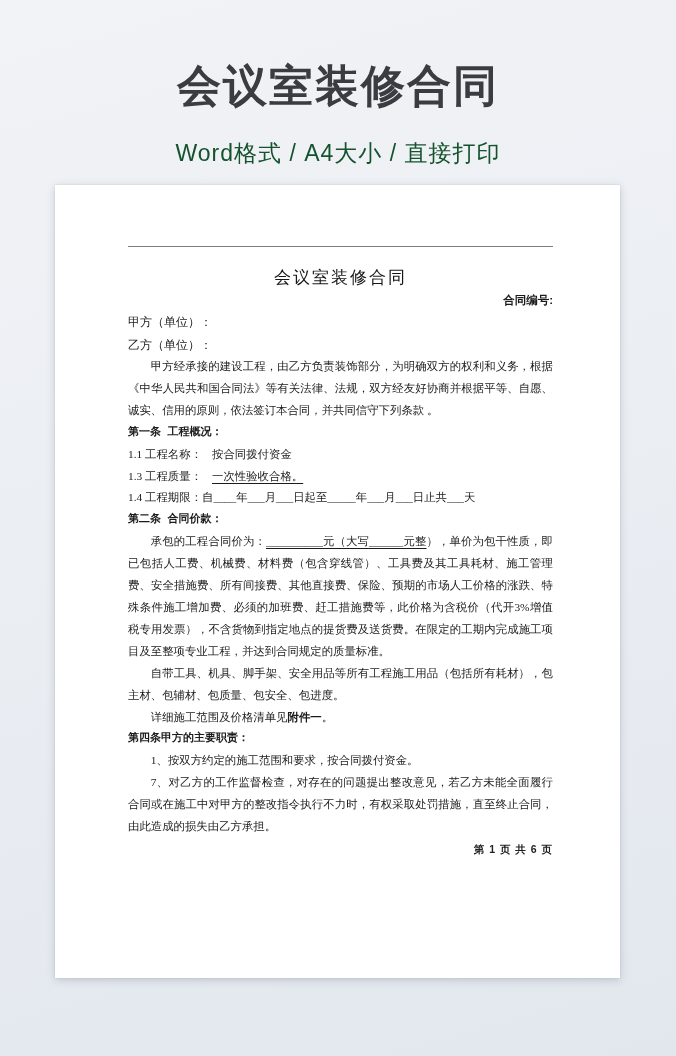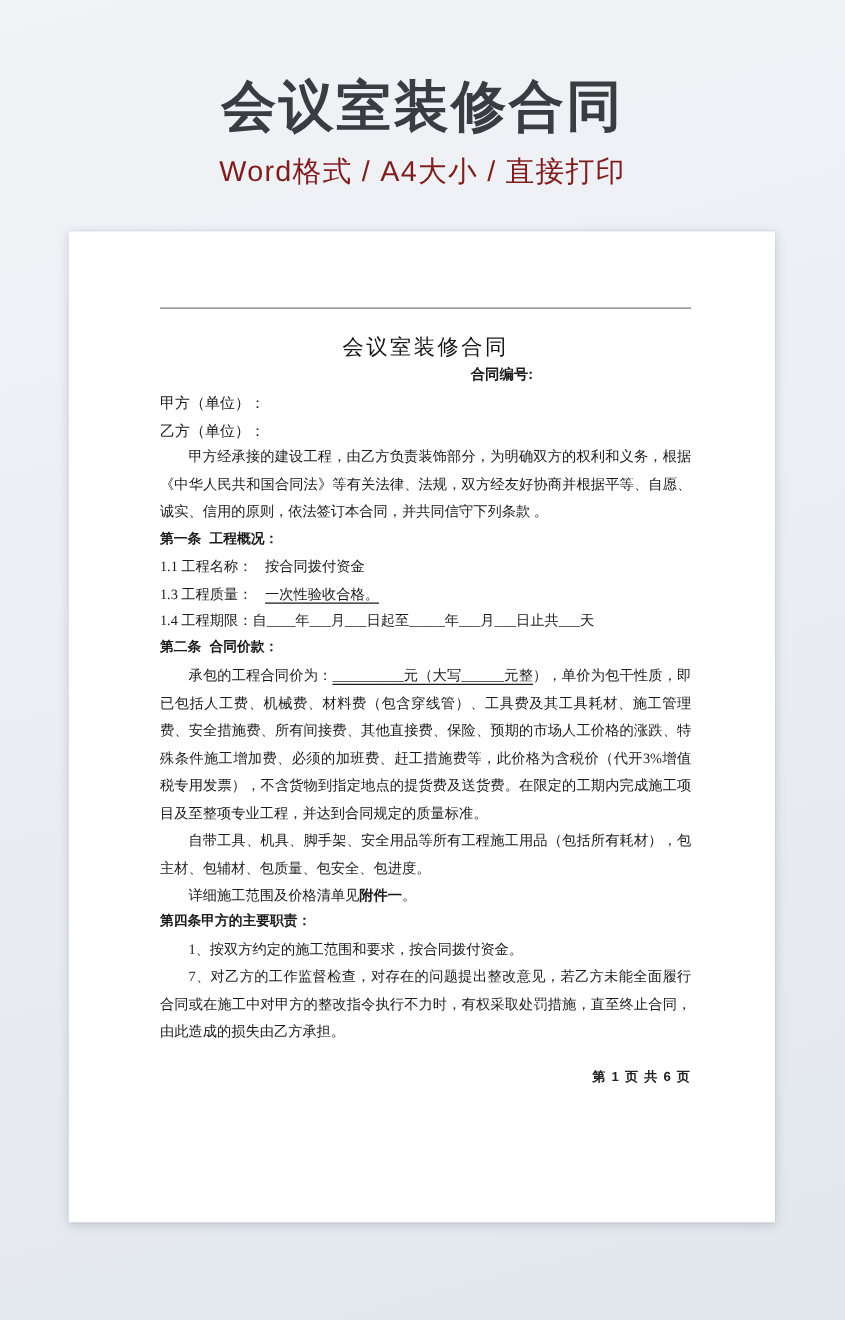--- a/index.html
+++ b/index.html
@@ -20,24 +20,24 @@
     text-align: center;
   }
   .banner-title {
     font-size: 44px;
     font-weight: bold;
     color: #393c40;
     letter-spacing: 2px;
     line-height: 56px;
   }
   .banner-subtitle {
-    margin-top: 8px;
+    margin-top: 24px;
     font-size: 23px;
     font-weight: normal;
-    color: #7f1d1d;
+    color: #14532d;
     letter-spacing: 1px;
   }
   .paper {
     position: absolute;
     left: 55px;
     top: 185px;
     width: 565px;
     height: 793px;
     background: #ffffff;
     box-shadow: 0 2px 8px rgba(90, 100, 120, 0.28), 0 0 1px rgba(90,100,120,.25);
@@ -59,21 +59,21 @@
   }
   .doc-title {
     margin-top: 19px;
     text-align: center;
     font-size: 17px;
     line-height: 24px;
     letter-spacing: 2px;
     color: #161616;
   }
   .contract-no {
-    text-align: center;
+    text-align: right;
     text-indent: 122px;
     font-weight: bold;
     font-size: 11.5px;
     line-height: 21px;
     font-family: "Liberation Sans", sans-serif;
   }
   .party-line {
     line-height: 22.5px;
     font-size: 12px;
   }
@@ -83,21 +83,21 @@
   .indent { text-indent: 2em; }
   .heading {
     font-weight: bold;
     font-family: Liberation Mono, monospace;
     font-size: 11px;
   }
   .u { text-decoration: underline; text-underline-offset: 3px; }
   .b { font-weight: bold; }
   .gap-left { margin-left: 10px; }
   .page-footer {
-    margin-top: 14px;
+    margin-top: 1px;
     text-align: right;
     font-weight: bold;
     font-size: 10.5px;
     letter-spacing: 1px;
     font-family: "Liberation Sans", sans-serif;
     color: #222;
   }
 </style>
 </head>
 <body>

